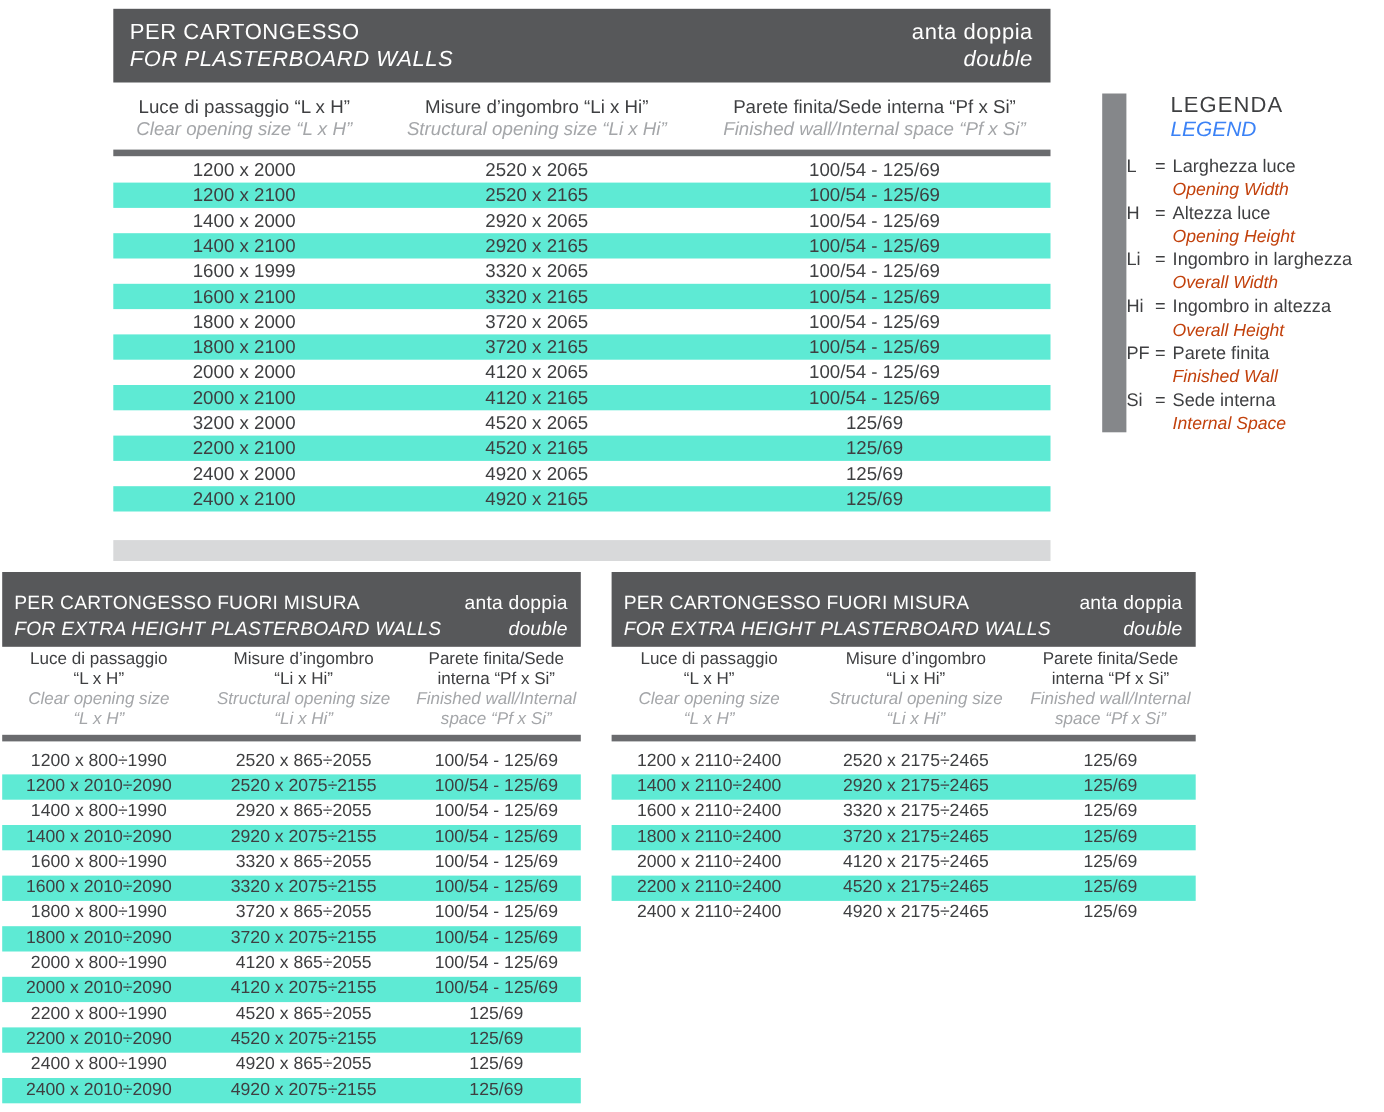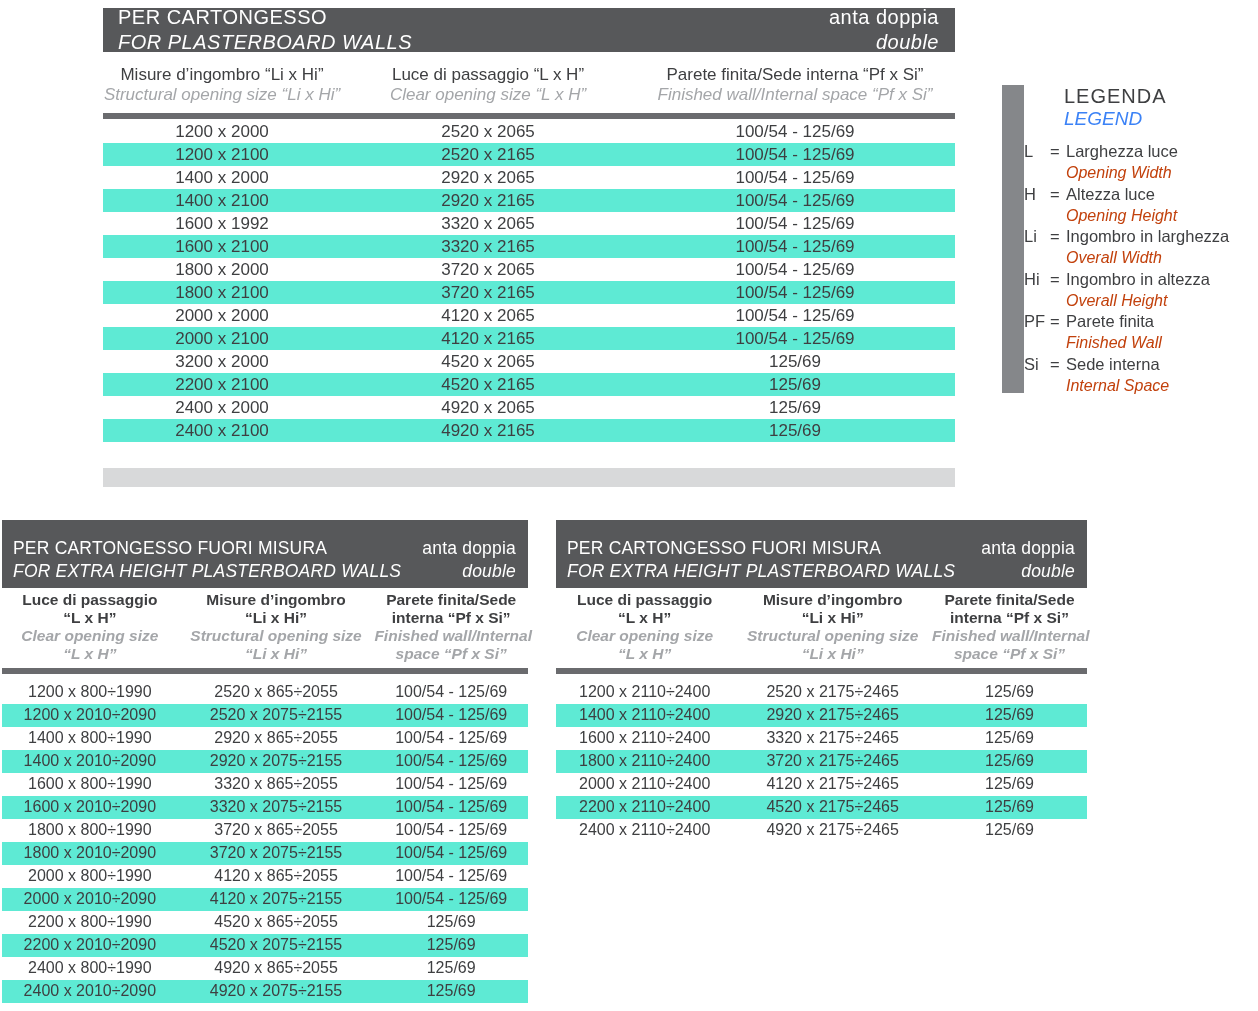--- a/index.html
+++ b/index.html
@@ -11,32 +11,32 @@
   .tbl{position:absolute;}
   .main{left:103px;top:8px;width:852px;}
   .extra-left{left:2px;top:520px;width:526px;}
   .extra-right{left:556px;top:520px;width:531px;}
 
   
   .bar{
     background:#57585a;color:#ffffff;display:flex;justify-content:space-between;
     align-items:center;box-sizing:border-box;
   }
-  .main .bar{height:44px;padding:0 16px 0 15px;}
+  .main .bar{height:67px;padding:0 16px 0 15px;}
   .extra .bar{height:68px;padding:11px 12px 0 11px;}
   .bar-left{text-align:left;}
   .bar-right{text-align:right;}
   .bar-it{font-size:20px;line-height:1.25;letter-spacing:0.5px;white-space:nowrap;}
   .bar-en{font-size:20px;line-height:1.25;font-style:italic;letter-spacing:0.5px;white-space:nowrap;}
   .extra .bar-it,.extra .bar-en{font-size:17.5px;line-height:1.3;letter-spacing:0.2px;}
 
   
   .cols{display:grid;text-align:center;box-sizing:border-box;}
   .main .cols{grid-template-columns:238px 294px 320px;padding:13px 0 9px;}
-  .extra .cols{grid-template-columns:33.4% 37.4% 29.2%;padding:3px 0 4px;font-weight:bold;}
+  .extra .cols{grid-template-columns:33.4% 37.4% 29.2%;padding:3px 0 4px;}
   .c-it{font-size:17px;color:#3e3f41;line-height:1.16;white-space:nowrap;}
   .c-en{font-size:17px;font-style:italic;color:#a4a6a9;line-height:1.16;white-space:nowrap;}
   .extra .c-it,.extra .c-en{font-size:15.5px;line-height:1.17;}
 
   
   .rule{height:6px;background:#6a6b6e;}
 
   
   .rowswrap{margin-top:1px;}
   .extra .rowswrap{margin-top:7px;}
@@ -70,28 +70,28 @@
       <div class="bar-it">PER CARTONGESSO</div>
       <div class="bar-en">FOR PLASTERBOARD WALLS</div>
     </div>
     <div class="bar-right">
       <div class="bar-it">anta doppia</div>
       <div class="bar-en">double</div>
     </div>
   </div>
   <div class="cols">
     <div class="col">
+      <div class="c-it">Luce di passaggio “L x H”</div>
+      <div class="c-en">Clear opening size “L x H”</div>
+    </div>
+    <div class="col">
       <div class="c-it">Misure d’ingombro “Li x Hi”</div>
       <div class="c-en">Structural opening size “Li x Hi”</div>
     </div>
     <div class="col">
-      <div class="c-it">Luce di passaggio “L x H”</div>
-      <div class="c-en">Clear opening size “L x H”</div>
-    </div>
-    <div class="col">
       <div class="c-it">Parete finita/Sede interna “Pf x Si”</div>
       <div class="c-en">Finished wall/Internal space “Pf x Si”</div>
     </div>
   </div>
   <div class="rule"></div>
   <div class="rowswrap">
       <div class="trow">
         <span class="tcell">1200 x 2000</span>
         <span class="tcell">2520 x 2065</span>
         <span class="tcell">100/54 - 125/69</span>
@@ -105,21 +105,21 @@
         <span class="tcell">1400 x 2000</span>
         <span class="tcell">2920 x 2065</span>
         <span class="tcell">100/54 - 125/69</span>
       </div>
       <div class="trow stripe">
         <span class="tcell">1400 x 2100</span>
         <span class="tcell">2920 x 2165</span>
         <span class="tcell">100/54 - 125/69</span>
       </div>
       <div class="trow">
-        <span class="tcell">1600 x 1992</span>
+        <span class="tcell">1600 x 1999</span>
         <span class="tcell">3320 x 2065</span>
         <span class="tcell">100/54 - 125/69</span>
       </div>
       <div class="trow stripe">
         <span class="tcell">1600 x 2100</span>
         <span class="tcell">3320 x 2165</span>
         <span class="tcell">100/54 - 125/69</span>
       </div>
       <div class="trow">
         <span class="tcell">1800 x 2000</span>

